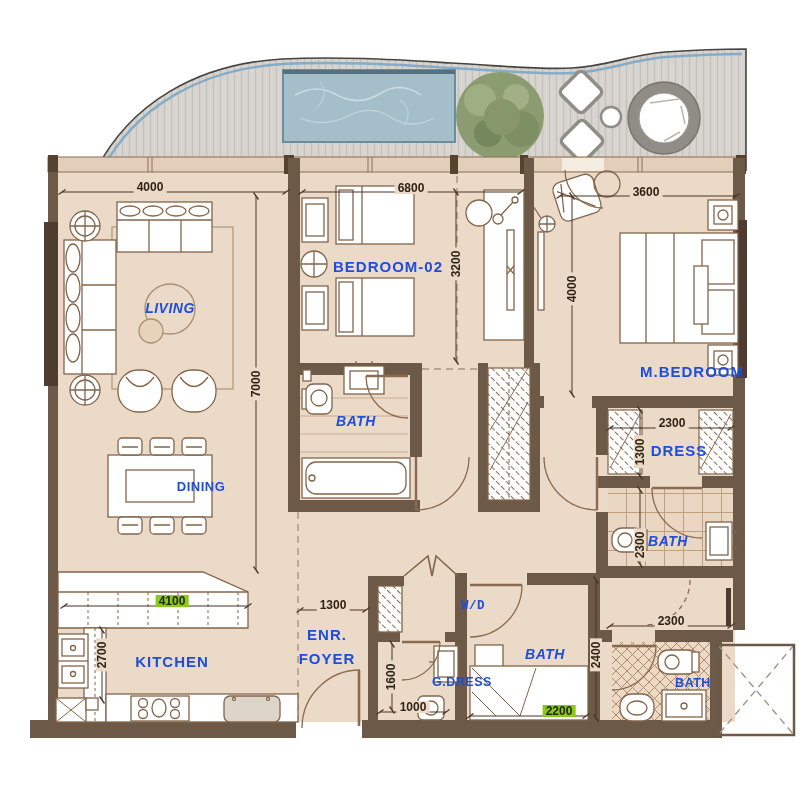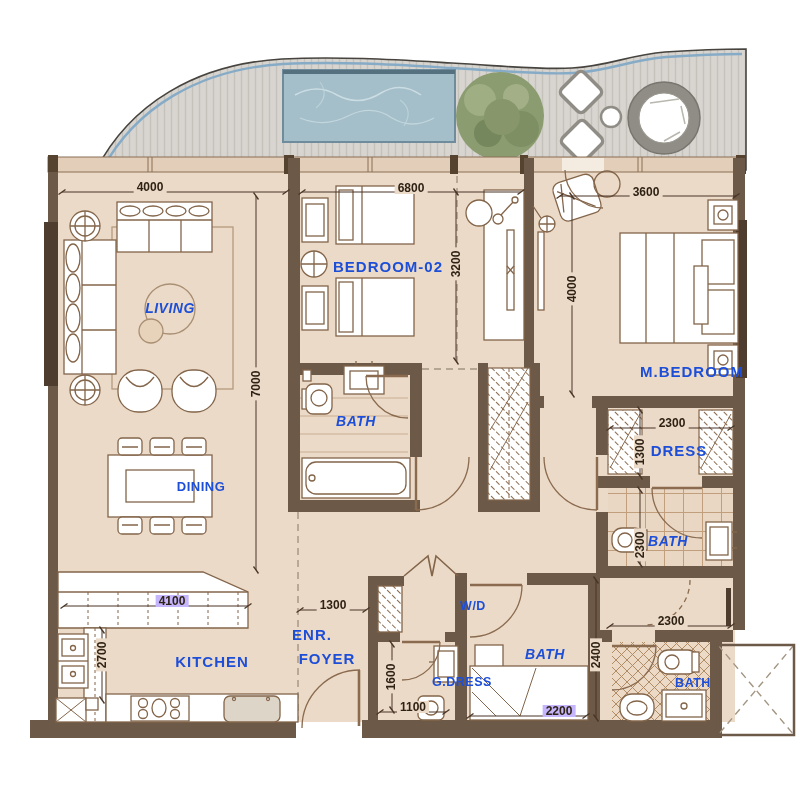--- a/index.html
+++ b/index.html
@@ -6,21 +6,21 @@
   .plan{position:relative;width:800px;height:800px;background:#fff;
         font-family:"Liberation Sans",sans-serif;overflow:hidden;}
   .plan svg{position:absolute;left:0;top:0;}
   .lbl{position:absolute;transform:translate(-50%,-50%);color:#1d4ed8;
        font-weight:bold;white-space:nowrap;letter-spacing:.5px;line-height:1;}
   .rl{font-size:14px;font-style:italic;}
   .rl-lg{font-size:15px;letter-spacing:1px;}
   .rl-sm{font-size:12.5px;margin-left:41px;}
   .dm{font-size:12px;font-weight:bold;color:#2e2214;background:#ecdac8;
       padding:0 3px;letter-spacing:0;}
-  .dm.onwhite{background:#c4b5fd;}
+  .dm.onwhite{background:#84cc16;}
   .rot{transform:translate(-50%,-50%) rotate(-90deg);}
 </style>
 </head>
 <body>
 
 <div class="plan">
 <svg width="800" height="800" viewBox="0 0 800 800">
   <defs>
     <pattern id="deckp" width="7" height="12" patternUnits="userSpaceOnUse">
       <rect width="7" height="12" fill="#d8d5d0"></rect>
@@ -356,38 +356,38 @@
   </g>
 </svg>
 
 <div class="lbl rl" style="left:170px;top:308px;">LIVING</div>
 <div class="lbl rl-sm lbl" style="left:160px;top:486px;font-size:13px;font-weight:bold;">DINING</div>
 <div class="lbl rl-lg" style="left:388px;top:266px;">BEDROOM-02</div>
 <div class="lbl rl-lg" style="left:650px;top:371px;margin-left:42px;">M.BEDROOM</div>
 <div class="lbl rl" style="left:356px;top:421px;">BATH</div>
 <div class="lbl rl-lg" style="left:679px;top:450px;">DRESS</div>
 <div class="lbl rl" style="left:668px;top:541px;">BATH</div>
-<div class="lbl rl-lg" style="left:172px;top:661px;margin-left:40px;">KITCHEN</div>
-<div class="lbl rl-lg" style="left:312px;top:634px;">ENR.</div>
+<div class="lbl rl-lg" style="left:172px;top:661px;">KITCHEN</div>
+<div class="lbl rl-lg" style="left:327px;top:634px;">ENR.</div>
 <div class="lbl rl-lg" style="left:327px;top:658px;">FOYER</div>
-<div class="lbl rl-sm" style="left:432px;top:606px;">W/D</div>
+<div class="lbl rl-sm" style="left:432px;top:606px;font-family:Liberation Mono, monospace;">W/D</div>
 <div class="lbl rl-sm" style="left:421px;top:682px;">G.DRESS</div>
 <div class="lbl rl" style="left:545px;top:654px;">BATH</div>
 <div class="lbl rl-sm" style="left:652px;top:683px;">BATH</div>
 
 <div class="lbl dm" style="left:150px;top:187px;">4000</div>
 <div class="lbl dm" style="left:411px;top:188px;">6800</div>
 <div class="lbl dm" style="left:646px;top:192px;">3600</div>
 <div class="lbl dm rot" style="left:456px;top:264px;">3200</div>
 <div class="lbl dm rot" style="left:572px;top:289px;">4000</div>
 <div class="lbl dm rot" style="left:256px;top:384px;">7000</div>
 <div class="lbl dm" style="left:672px;top:423px;">2300</div>
 <div class="lbl dm rot" style="left:640px;top:452px;">1300</div>
 <div class="lbl dm rot" style="left:640px;top:545px;">2300</div>
 <div class="lbl dm" style="left:671px;top:621px;">2300</div>
 <div class="lbl dm onwhite" style="left:172px;top:601px;">4100</div>
 <div class="lbl dm rot" style="left:102px;top:655px;">2700</div>
 <div class="lbl dm" style="left:333px;top:605px;">1300</div>
 <div class="lbl dm rot" style="left:391px;top:677px;">1600</div>
-<div class="lbl dm" style="left:413px;top:707px;">1100</div>
+<div class="lbl dm" style="left:413px;top:707px;">1000</div>
 <div class="lbl dm onwhite" style="left:559px;top:711px;">2200</div>
 <div class="lbl dm rot" style="left:596px;top:655px;">2400</div>
 </div>
 
 </body></html>

